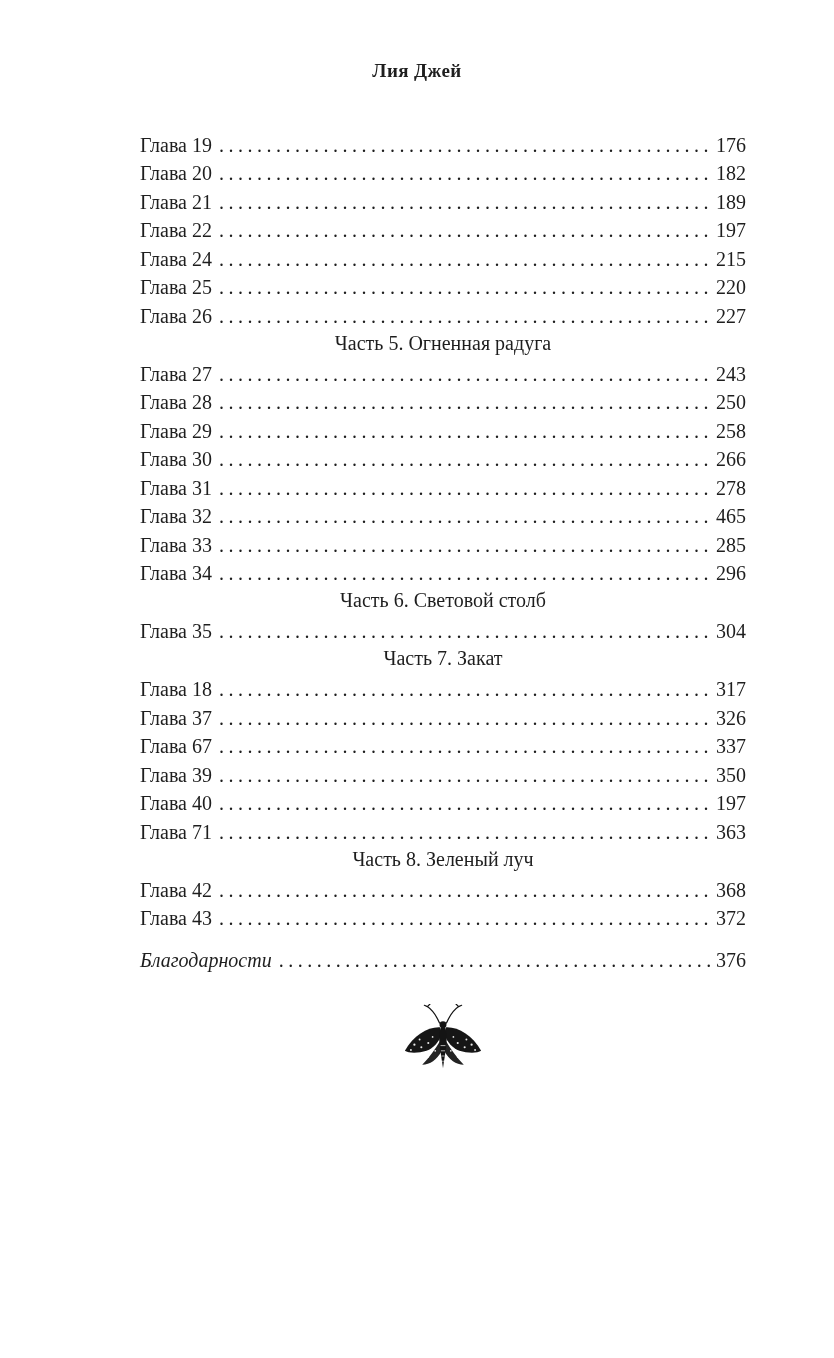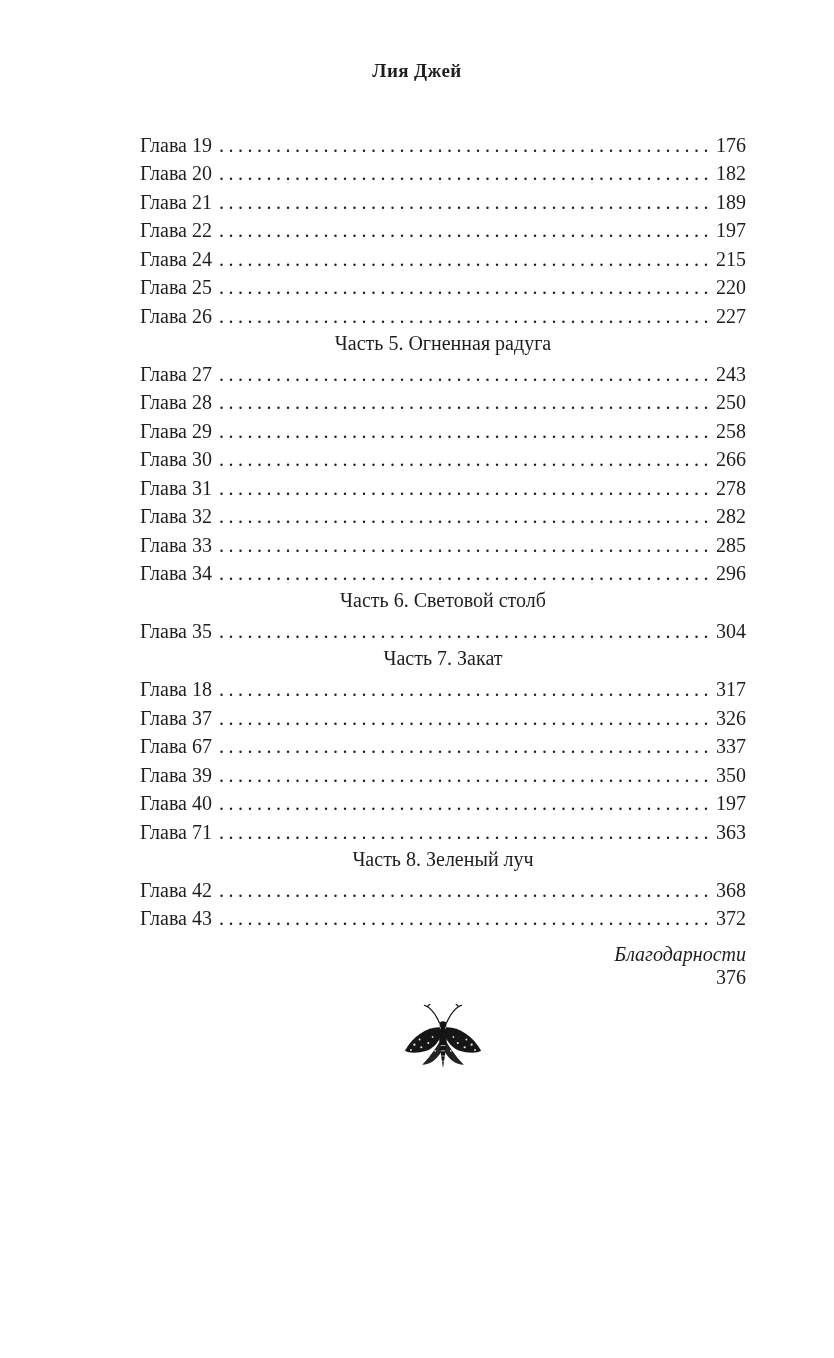--- a/index.html
+++ b/index.html
@@ -39,21 +39,21 @@
   .dots::before {
     content: "........................................................................................................................";
   }
   .pagenum { white-space: nowrap; }
   .section-heading {
     text-align: center;
     height: 28.5px;
     line-height: 28.5px;
     margin-top: 1px;
   }
-  .toc-row.extra { margin-top: 13px; flex-direction: column; }
+  .toc-row.extra { margin-top: 13px; }
   .toc-row.extra .label { font-style: italic; }
   .moth-wrap {
     width: 606px;
     margin: 32px 0 0 140px;
     text-align: center;
   }
 </style>
 </head>
 <body>
 
@@ -119,21 +119,21 @@
         <span class="pagenum">266</span>
       </div>
       <div class="toc-row">
         <span class="label">Глава 31</span>
         <span class="dots"></span>
         <span class="pagenum">278</span>
       </div>
       <div class="toc-row">
         <span class="label">Глава 32</span>
         <span class="dots"></span>
-        <span class="pagenum">282</span>
+        <span class="pagenum">465</span>
       </div>
       <div class="toc-row">
         <span class="label">Глава 33</span>
         <span class="dots"></span>
         <span class="pagenum">285</span>
       </div>
       <div class="toc-row">
         <span class="label">Глава 34</span>
         <span class="dots"></span>
         <span class="pagenum">296</span>

